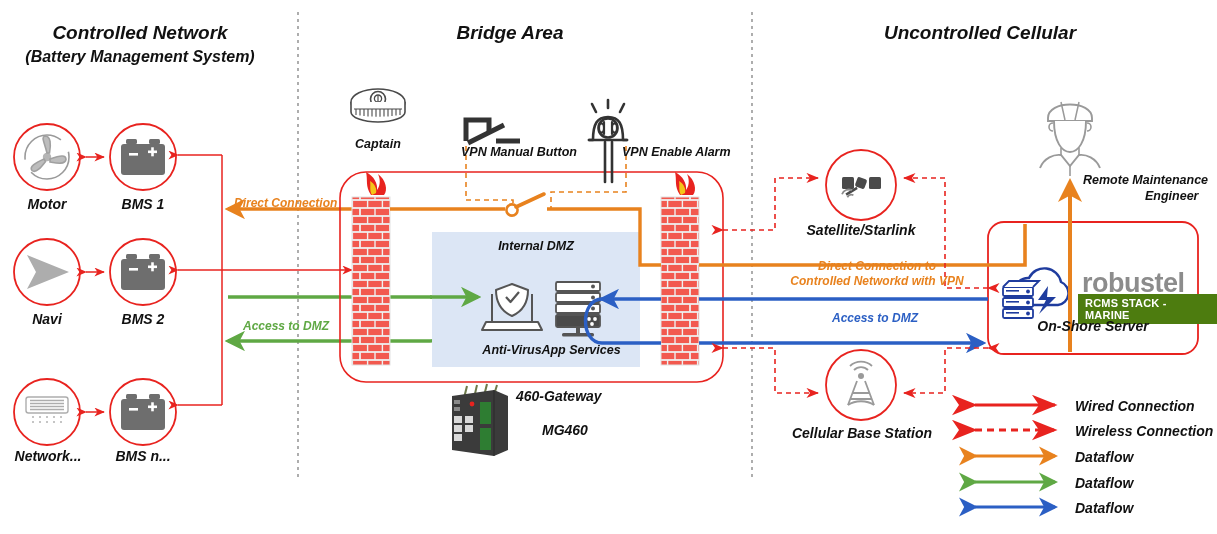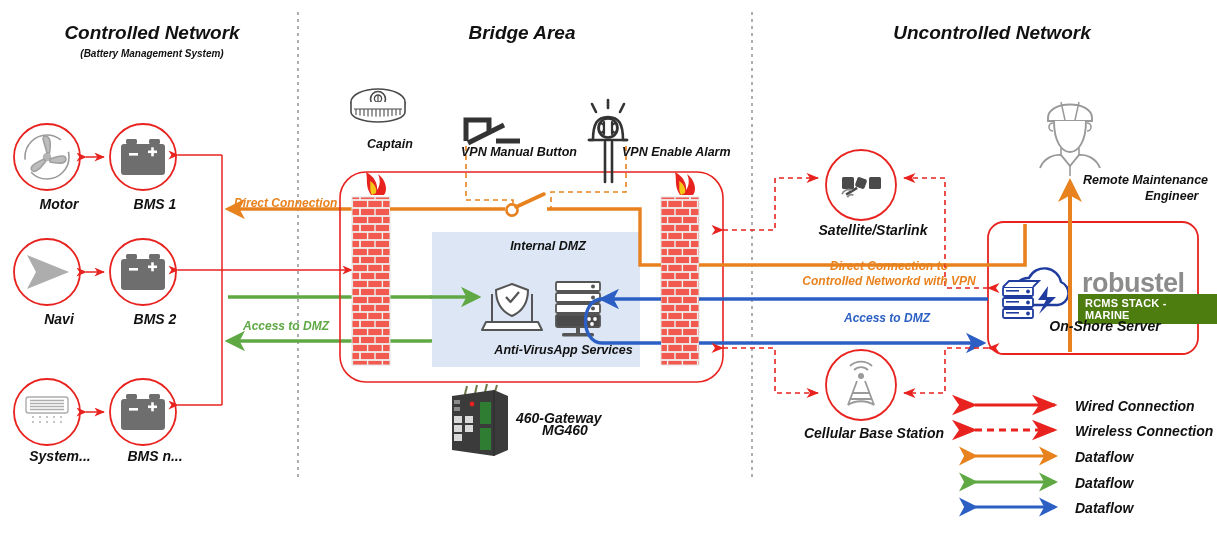--- a/index.html
+++ b/index.html
@@ -2,28 +2,28 @@
 <html><head>
 <meta charset="utf-8">
 <style>
   html,body{margin:0;padding:0;background:#fff;}
   body{width:1217px;height:534px;position:relative;overflow:hidden;
        font-family:"Liberation Sans","DejaVu Sans",sans-serif;}
   #stage{position:absolute;left:0;top:0;width:1217px;height:534px;}
   svg#canvas{position:absolute;left:0;top:0;width:1217px;height:534px;}
   .lbl{position:absolute;white-space:nowrap;font-style:italic;font-weight:bold;}
   .hdr{font-size:19px;color:#111;font-style:italic;font-weight:bold;}
-  .hdr-sub{font-size:10px;color:#111;font-style:italic;font-weight:bold;}
+  .hdr-sub{font-size:16px;color:#111;font-style:italic;font-weight:bold;}
   .node-lbl{font-size:14px;color:#111;}
   .node-lbl-sm{font-size:12.5px;color:#111;}
   .flow-orange{font-size:12px;color:#E8821E;}
   .flow-green{font-size:12px;color:#5FA844;}
   .flow-blue{font-size:12px;color:#2B5FC4;}
   .legend-lbl{font-size:14px;color:#111;font-style:italic;font-weight:bold;}
-  .ctr{text-align:center;margin-left:12px;}
+  .ctr{text-align:center;}
 </style>
 </head>
 <body>
 
 <div id="stage">
 
 <svg id="canvas" viewBox="0 0 1217 534" xmlns="http://www.w3.org/2000/svg">
   <defs>
     <marker id="ar-red" markerWidth="7" markerHeight="7" refX="6.4" refY="3" orient="auto">
       <path d="M0,0 L7,3 L0,6 L2,3 Z" fill="#E8231F"></path>
@@ -325,39 +325,39 @@
     <line x1="975" y1="430" x2="1055" y2="430" stroke="#E8231F" stroke-width="3.2" stroke-dasharray="7,5" marker-start="url(#ar-red-s)" marker-end="url(#ar-red-s)"></line>
     <line x1="975" y1="456" x2="1055" y2="456" stroke="#E8821E" stroke-width="3.2" marker-start="url(#ar-orange)" marker-end="url(#ar-orange)"></line>
     <line x1="975" y1="482" x2="1055" y2="482" stroke="#5FA844" stroke-width="3.2" marker-start="url(#ar-green)" marker-end="url(#ar-green)"></line>
     <line x1="975" y1="507" x2="1055" y2="507" stroke="#2B5FC4" stroke-width="3.2" marker-start="url(#ar-blue)" marker-end="url(#ar-blue)"></line>
   </g>
 </svg>
 
 <div class="lbl hdr ctr" style="left:0;top:22px;width:280px;">Controlled Network</div>
 <div class="lbl hdr-sub ctr" style="left:0;top:48px;width:280px;">(Battery Management System)</div>
 <div class="lbl hdr ctr" style="left:390;left:390px;top:22px;width:240px;">Bridge Area</div>
-<div class="lbl hdr ctr" style="left:860px;top:22px;width:240px;">Uncontrolled Network</div>
+<div class="lbl hdr ctr" style="left:860px;top:22px;width:240px;">Uncontrolled Cellular</div>
 
 <div class="lbl node-lbl ctr" style="left:7px;top:196px;width:80px;">Motor</div>
 <div class="lbl node-lbl ctr" style="left:7px;top:311px;width:80px;">Navi</div>
-<div class="lbl node-lbl ctr" style="left:5px;top:448px;width:86px;">System...</div>
+<div class="lbl node-lbl ctr" style="left:5px;top:448px;width:86px;">Network...</div>
 <div class="lbl node-lbl ctr" style="left:103px;top:196px;width:80px;">BMS 1</div>
 <div class="lbl node-lbl ctr" style="left:103px;top:311px;width:80px;">BMS 2</div>
 <div class="lbl node-lbl ctr" style="left:100px;top:448px;width:86px;">BMS n...</div>
 
 <div class="lbl flow-orange" style="left:234px;top:196px;">Direct Connection</div>
 <div class="lbl flow-green" style="left:243px;top:319px;">Access to DMZ</div>
 
 <div class="lbl node-lbl-sm ctr" style="left:338px;top:137px;width:80px;">Captain</div>
 <div class="lbl node-lbl-sm" style="left:461px;top:145px;">VPN Manual Button</div>
 <div class="lbl node-lbl-sm" style="left:622px;top:145px;">VPN Enable Alarm</div>
 <div class="lbl node-lbl-sm ctr" style="left:466px;top:239px;width:140px;">Internal DMZ</div>
 <div class="lbl node-lbl-sm ctr" style="left:472px;top:343px;width:80px;font-style:italic;">Anti-Virus</div>
 <div class="lbl node-lbl-sm ctr" style="left:538px;top:343px;width:86px;">App Services</div>
-<div class="lbl node-lbl" style="left:516px;top:410px;">460-Gateway</div>
+<div class="lbl node-lbl" style="left:516px;top:388px;">460-Gateway</div>
 <div class="lbl node-lbl" style="left:542px;top:422px;">MG460</div>
 
 <div class="lbl node-lbl ctr" style="left:786px;top:222px;width:150px;">Satellite/Starlink</div>
 <div class="lbl node-lbl ctr" style="left:776px;top:425px;width:172px;">Cellular Base Station</div>
 <div class="lbl node-lbl-sm" style="left:1083px;top:173px;">Remote Maintenance</div>
 <div class="lbl node-lbl-sm" style="left:1125px;top:189px;margin-left:20px;">Engineer</div>
 
 <div class="lbl flow-orange ctr" style="left:752px;top:274px;width:250px;">Controlled Networkd with VPN</div>
 <div class="lbl flow-orange ctr" style="left:752px;top:259px;width:250px;">Direct Connection to</div>
 <div class="lbl flow-blue ctr" style="left:760px;top:311px;width:230px;">Access to DMZ</div>

